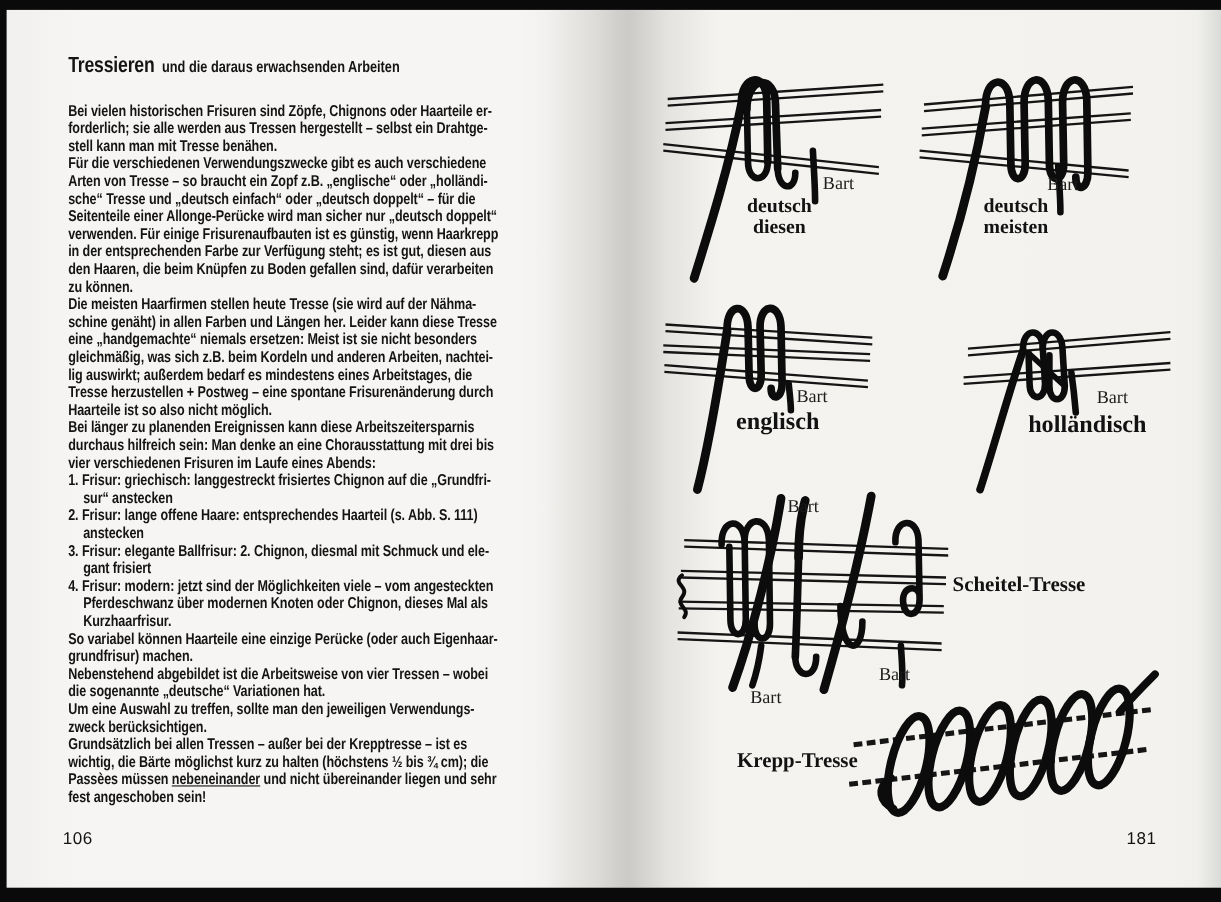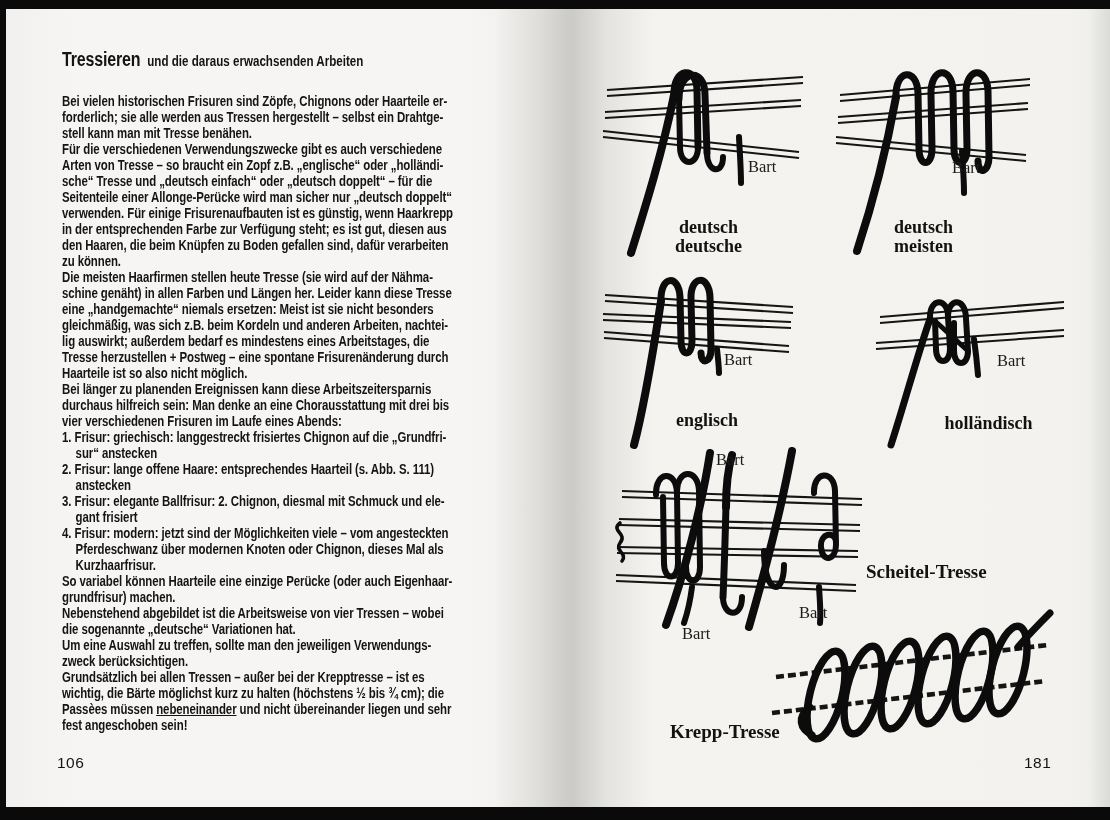--- a/index.html
+++ b/index.html
@@ -47,24 +47,24 @@
   .cord{stroke:#151515;stroke-width:2.1;fill:none;}
   .cordw{stroke:#151515;stroke-width:4.6;fill:none;}
   .strand{stroke:#0c0c0c;fill:none;stroke-linecap:round;}
   .w8{stroke-width:8;} .w7{stroke-width:7;} .w6{stroke-width:6;} .w5{stroke-width:5;} .w4{stroke-width:3.6;}
   .bart{
     position:absolute;font-family:"Liberation Serif",serif;
     font-size:16.5px;color:#1c1c1c;white-space:nowrap;
   }
   .caption{
     position:absolute;font-family:"Liberation Serif",serif;
-    font-weight:bold;color:#121212;text-align:center;white-space:nowrap;margin-top:40px;
+    font-weight:bold;color:#121212;text-align:center;white-space:nowrap;
   }
   .caption.two{font-size:18px;line-height:19px;}
-  .caption.one{font-size:18px;}
+  .caption.one{font-size:22px;}
   .caption.big{font-size:19px;text-align:center;}
 </style>
 </head>
 <body>
 
 <div class="paper">
 
   <div class="left-text">
     <div class="heading">
       <span class="h-title">Tressieren</span>
@@ -125,21 +125,21 @@
     <path class="strand w8" d="M30,198 C45,150 62,95 73,40"></path>
     <path class="strand w7" d="M73,40 C72,12 96,10 96,36 L97,92"></path>
     <path class="strand w6" d="M97,92 C97,112 79,112 79,92 L78,44"></path>
     <path class="strand w7" d="M78,44 C78,14 104,12 104,40 L106,98"></path>
     <path class="strand w6" d="M106,98 C106,118 122,120 122,102"></path>
     <path class="strand w6" d="M138,82 C139,102 140,114 140,128"></path>
   </svg>
   <div class="bart" style="left:742px;top:148px;">Bart</div>
   <div class="caption two" style="left:630px;top:169px;width:145px;">
     <div>deutsch</div>
-    <div>deutsche</div>
+    <div>diesen</div>
   </div>
 
   <svg class="diag" style="left:826px;top:50px;" width="205" height="208" viewBox="0 0 205 208">
     <path class="cord" d="M8,36 L198,20"></path>
       <path class="cord" d="M8,42 L198,26"></path>
     <path class="cord" d="M6,58 L196,44"></path>
       <path class="cord" d="M6,64 L196,50"></path>
     <path class="cord" d="M4,78 L194,96"></path>
       <path class="cord" d="M4,84 L194,102"></path>
     <path class="strand w8" d="M25,192 C42,140 56,82 64,38"></path>

